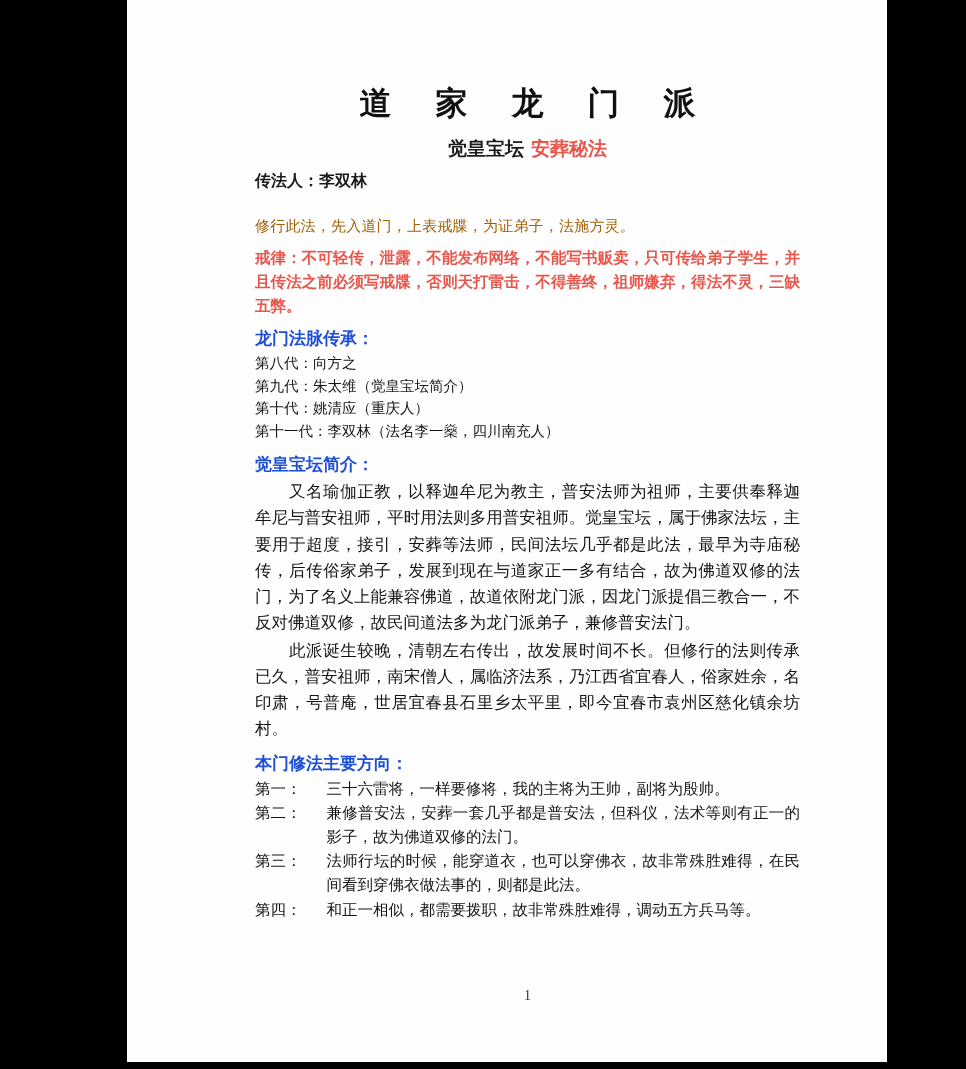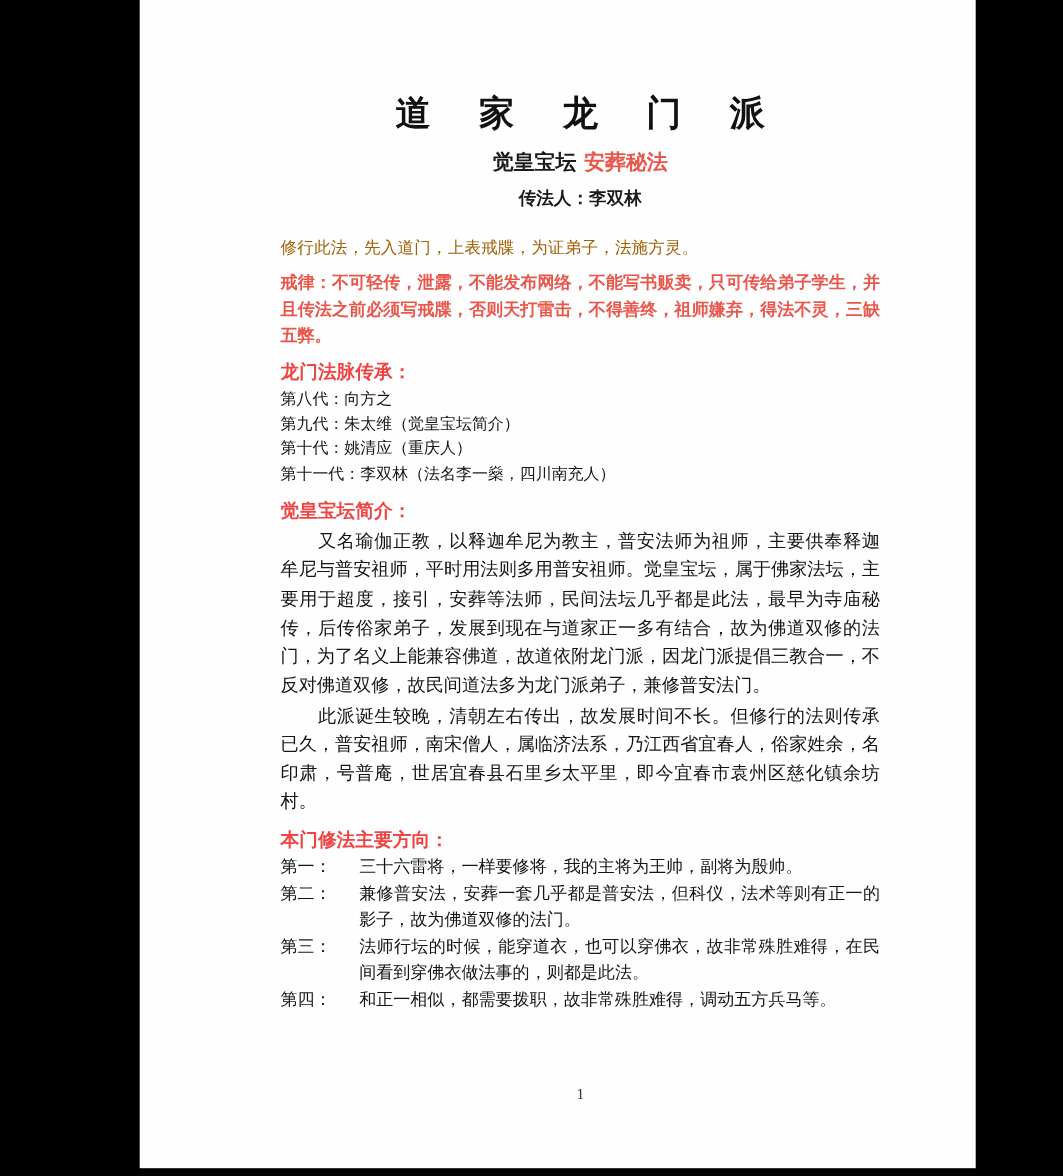--- a/index.html
+++ b/index.html
@@ -67,21 +67,21 @@
     color: #1a1a1a;
   }
   .subtitle-red {
     color: #e8564c;
     margin-left: 7px;
   }
 
   .transmitter-line {
     margin: 0;
     padding-top: 10px;
-    text-align: center;
+    text-align: left;
     font-size: 16px;
     font-weight: bold;
     color: #1a1a1a;
     line-height: 1.2;
   }
 
   
   .intro-line {
     margin: 0;
     padding-top: 26px;
@@ -100,21 +100,21 @@
     color: #e8564c;
     text-align: justify;
     text-justify: inter-character;
   }
 
   .section-heading {
     margin: 0;
     padding-top: 10px;
     font-size: 17px;
     font-weight: bold;
-    color: #ef4444;
+    color: #1d4ed8;
     line-height: 1.45;
     font-family: Liberation Serif, serif;
   }
 
   .lineage-list {
     margin: 0;
     padding: 0;
     list-style: none;
   }
   .lineage-item {

